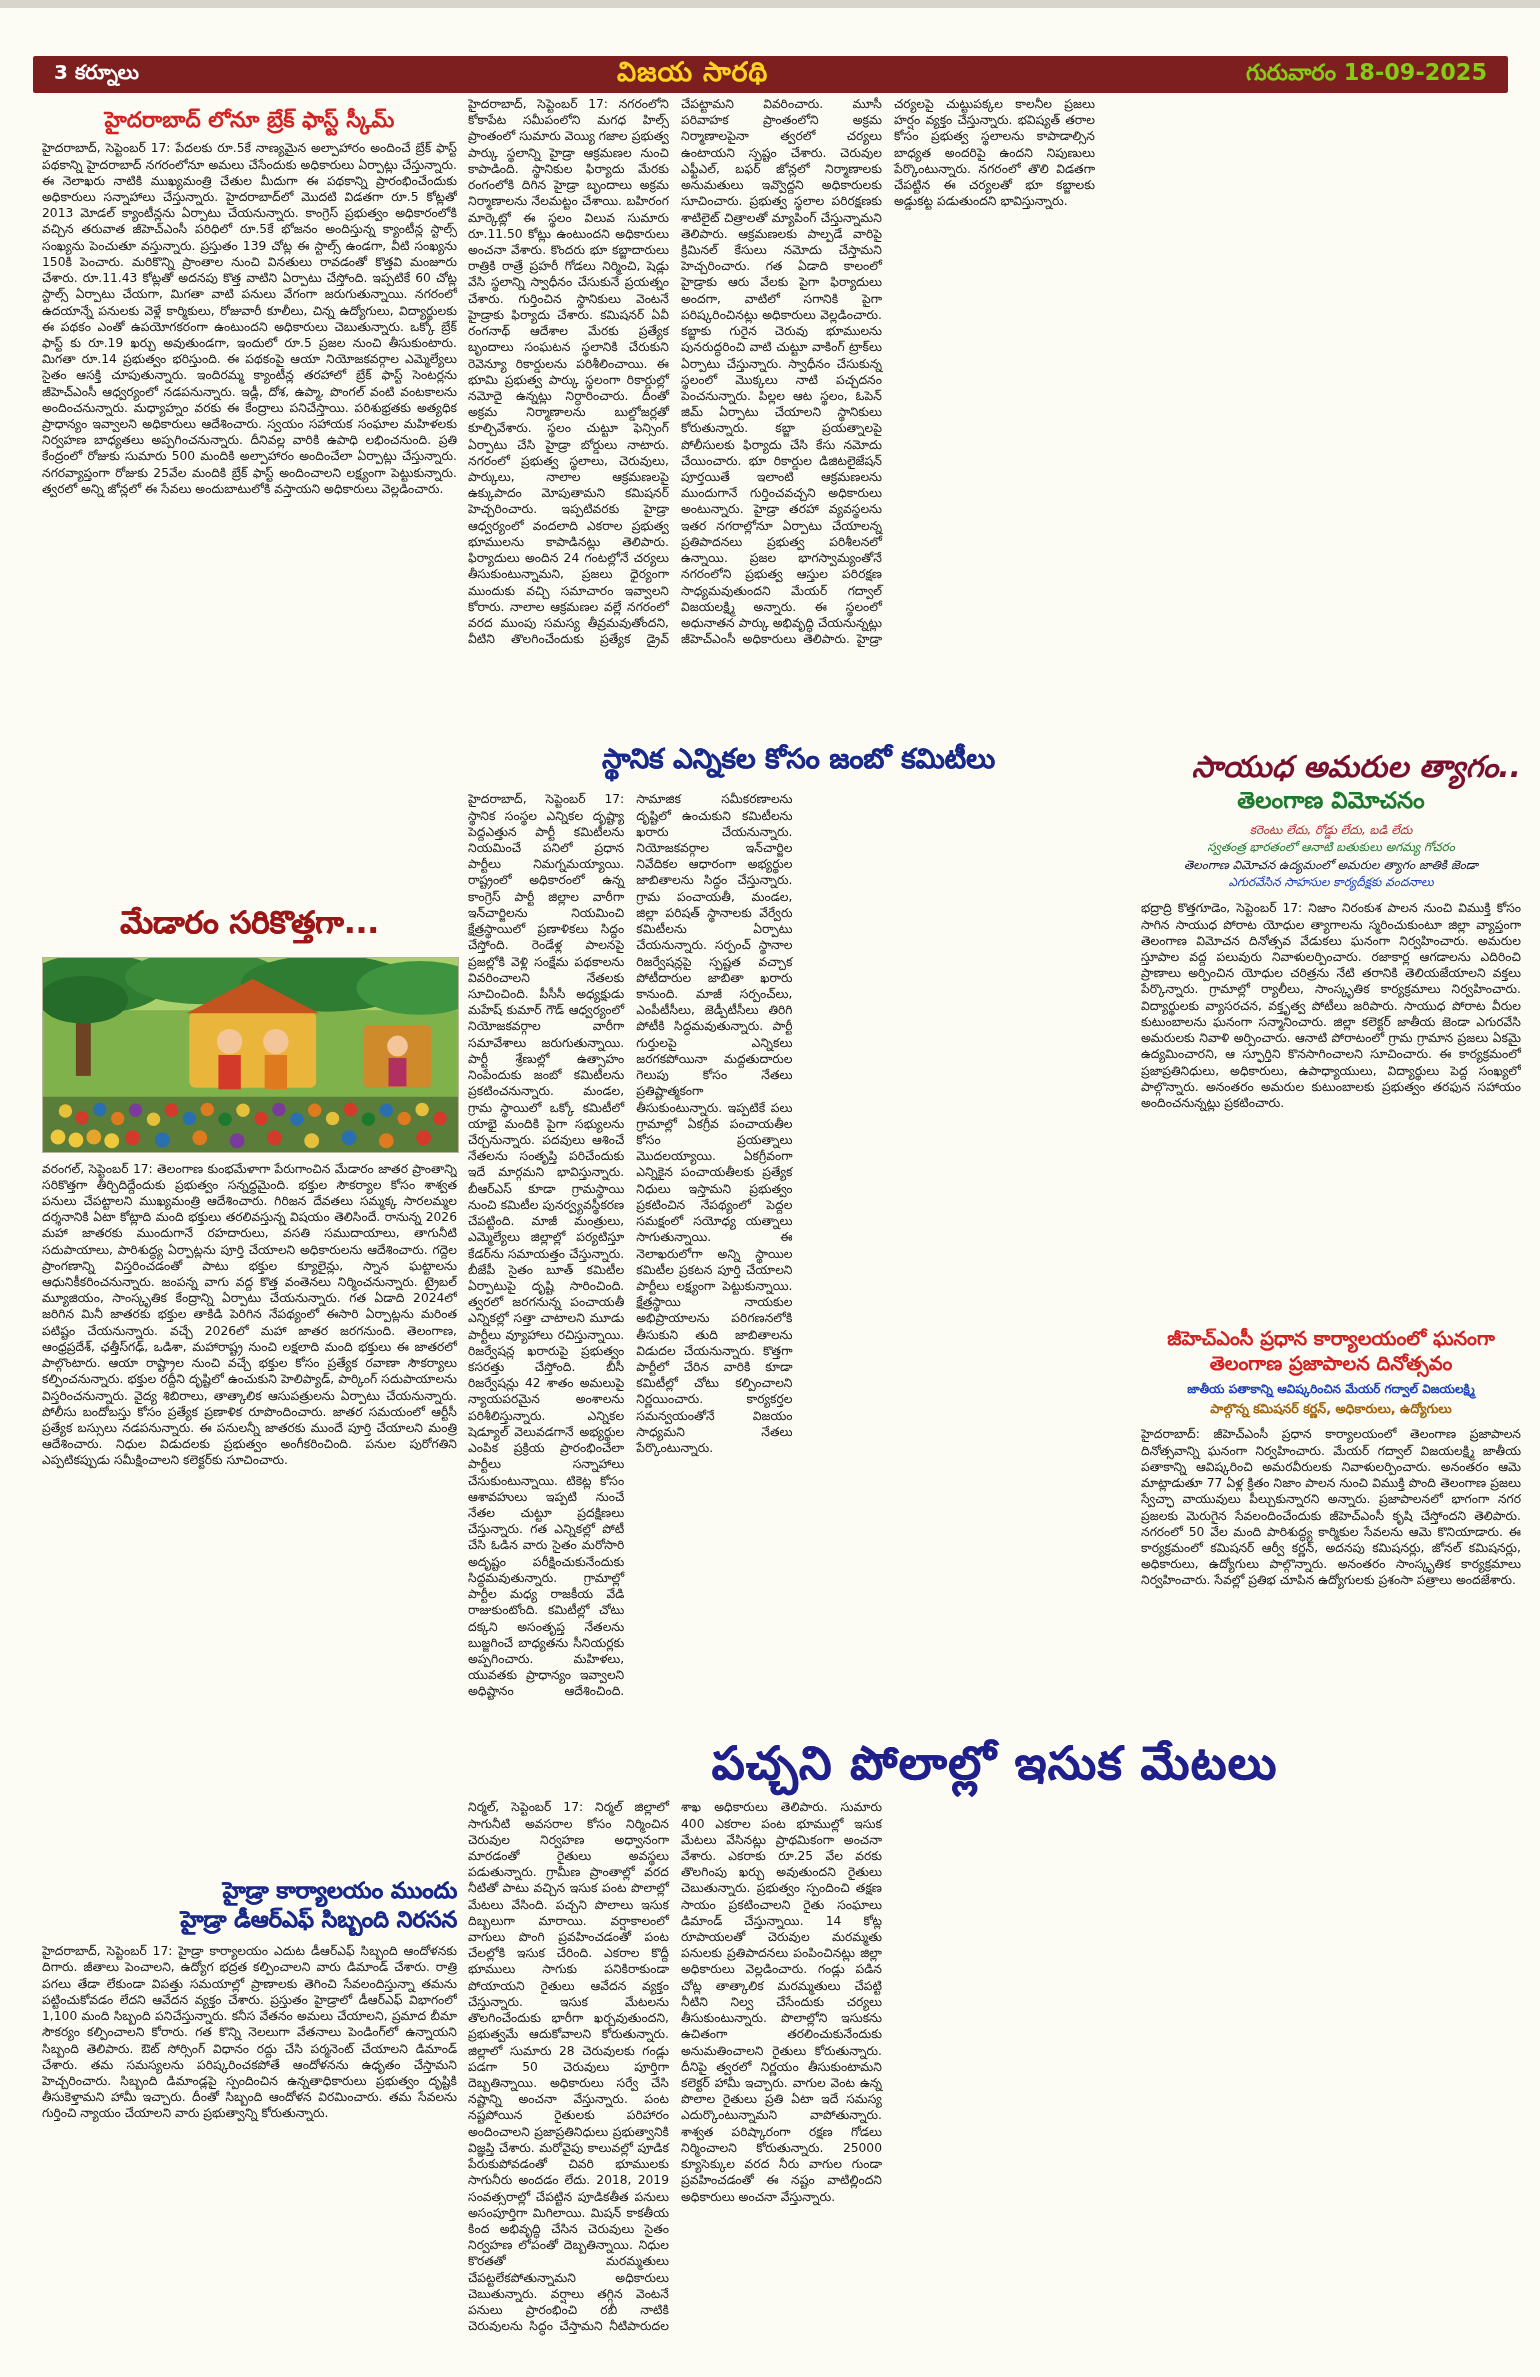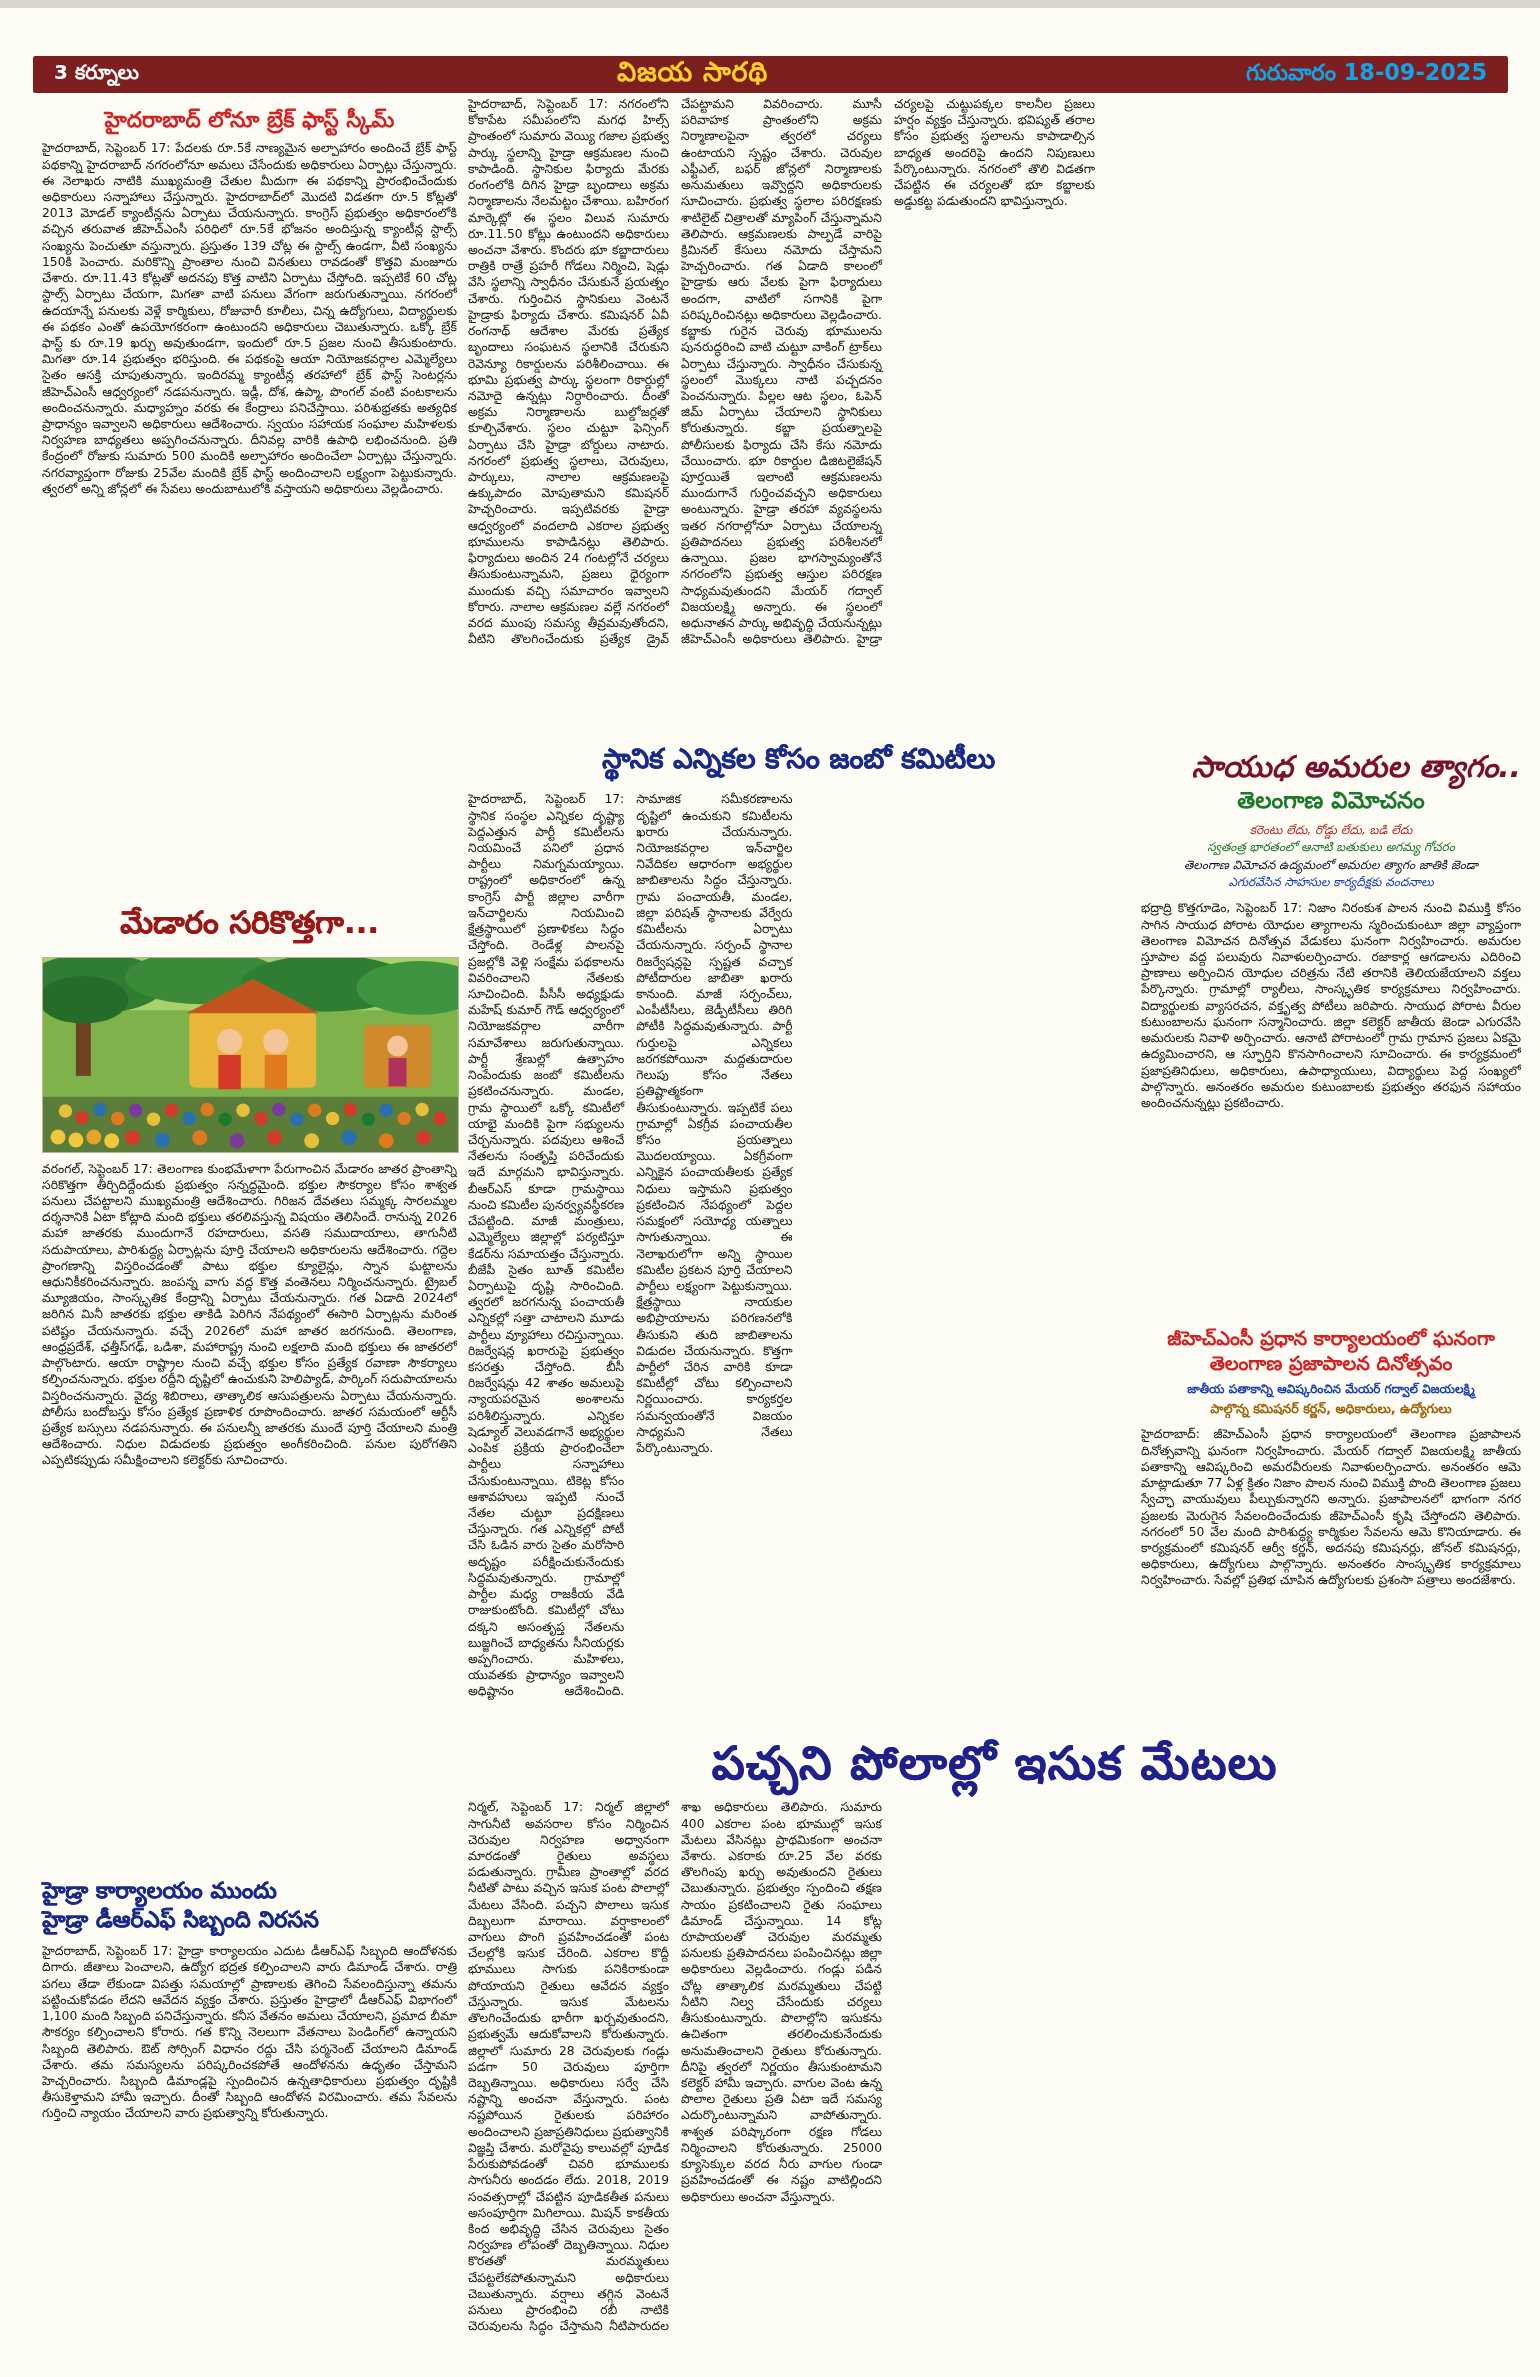--- a/index.html
+++ b/index.html
@@ -14,21 +14,21 @@
   }
   
   .topbar{
     position:absolute;left:33px;top:48px;right:33px;height:37px;
     background:#7d1f1f;
     display:flex;align-items:center;justify-content:space-between;
     padding:0 21px;box-sizing:border-box;border-radius:2.2px;
   }
   .edition{color:#ffffff;font-size:20px;font-weight:bold;}
   .masthead{color:#ffd21f;font-size:27px;font-weight:bold;letter-spacing:0.7px;}
-  .dateline{color:#0ea5e9;font-size:22.4px;font-weight:bold;}
+  .dateline{color:#84cc16;font-size:22.4px;font-weight:bold;}
   
   .article{position:absolute;box-sizing:border-box;}
   .body-text{
     font-size:12.3px;line-height:1.32;text-align:justify;
     color:#141414;overflow:hidden;
   }
   .cols-4{column-count:4;column-gap:12px;column-fill:auto;}
   .cols-5{column-count:5;column-gap:12px;column-fill:auto;}
   
   .h-red{color:#d42222;font-size:21.6px;font-weight:bold;text-align:center;margin:0 0 7.5px 0;line-height:1.15;}
@@ -44,21 +44,21 @@
   .h-martyrs2{color:#1d7a2d;font-size:23px;font-weight:bold;text-align:center;margin:0 0 7.5px 0;line-height:1.25;}
   .poem{text-align:center;font-style:italic;font-size:12px;line-height:1.45;margin-bottom:9px;}
   .poem span{display:block;}
   .poem-a{color:#b03030;}
   .poem-b{color:#1d7a2d;}
   .poem-c{color:#0f172a;}
   .poem-d{color:#1a41b8;}
   .h-ghmc{color:#d42222;font-size:19.4px;font-weight:bold;text-align:center;margin:0;line-height:1.3;}
   .sub-blue{color:#1a41b8;font-size:12px;font-weight:bold;text-align:center;margin:6px 0 1.5px 0;}
   .sub-black{color:#a16207;font-size:12.7px;font-weight:bold;text-align:center;margin:0 0 7.5px 0;}
-  .h-protest{color:#1a2a8a;font-size:22.4px;font-weight:bold;text-align:left;margin:0 0 9px 0;line-height:1.3;text-shadow:0.4px 0 0 currentColor;}
+  .h-protest{color:#1a2a8a;font-size:22.4px;font-weight:bold;text-align:right;margin:0 0 9px 0;line-height:1.3;text-shadow:0.4px 0 0 currentColor;}
   .festival-img{display:block;width:415px;height:194px;margin:0 0 7.5px 0;border:0.7px solid #b9b29a;}
   
   .art-breakfast{left:42px;top:100px;width:415px;height:789px;}
   .art-breakfast .body-text{height:743px;}
   .art-hydra{left:468px;top:88px;width:1053px;height:632px;}
   .art-hydra .body-text{height:553px;}
   .art-committees{left:468px;top:734px;width:661px;height:963px;}
   .art-committees .body-text{height:911px;}
   .art-martyrs{left:1141px;top:740px;width:380px;height:563px;}
   .art-martyrs .body-text{height:403px;}

